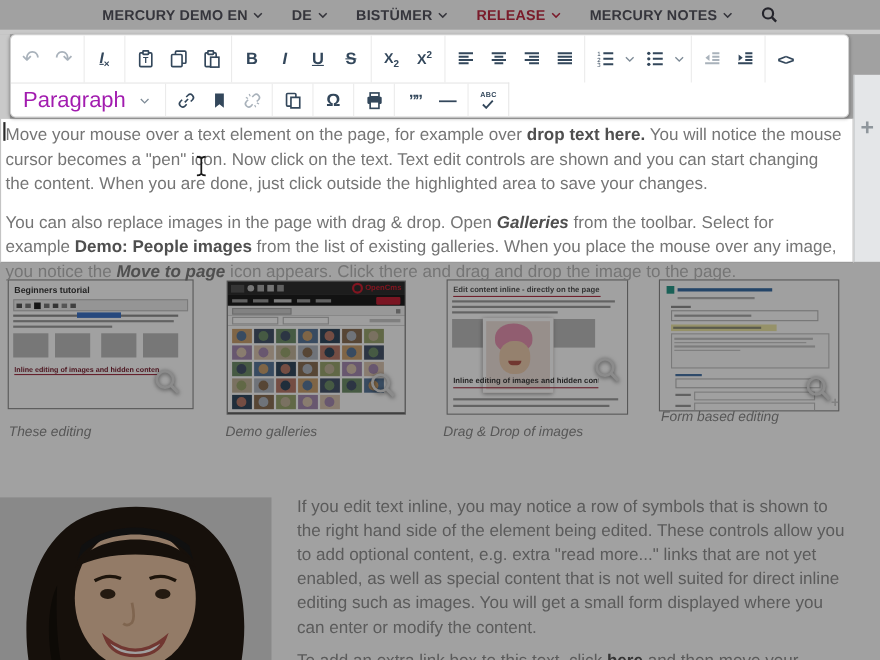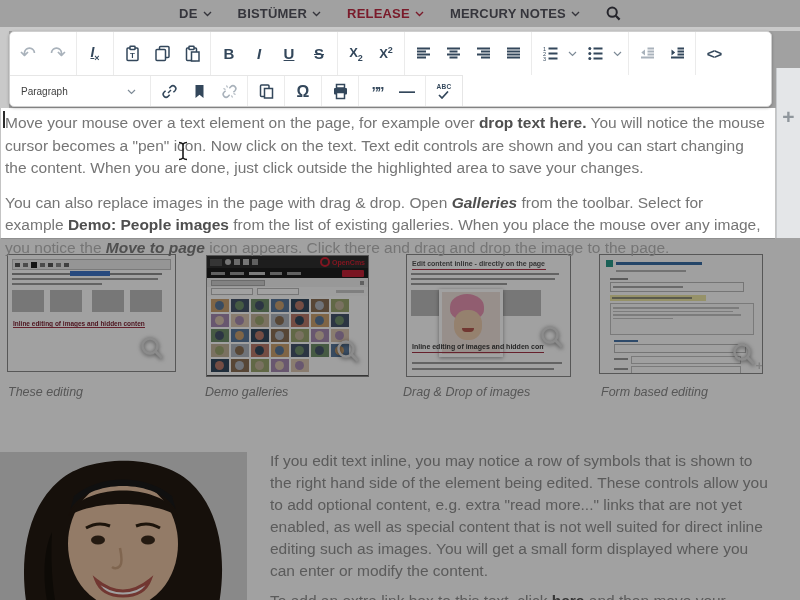--- a/index.html
+++ b/index.html
@@ -46,21 +46,21 @@
   .gU{text-decoration:underline;font-size:15px;font-weight:600;}
   .gS{text-decoration:line-through;font-size:15px;font-weight:600;}
   .gxs{font-size:13px;font-weight:700;} .gxs sub,.gxs sup{font-size:9px;}
   .gcode{font-weight:800;font-size:14px;letter-spacing:-1px;}
   .gom{font-size:16px;font-weight:600;} .ghr{font-weight:700;} .gq{font-weight:900;font-size:15px;letter-spacing:-2px;}
   .uarrow{font-size:19px;line-height:1;}
   .rf{font-size:14px;font-weight:700;} .rf i{text-decoration:underline;} .rfx{font-size:9px;vertical-align:sub;}
   .gabc{display:flex;flex-direction:column;align-items:center;line-height:1;}
   .gabc span{font-size:6.5px;font-weight:700;letter-spacing:.3px;}
   .para-select{display:flex;align-items:center;justify-content:space-between;width:118px;
-    padding:0 8px;font-size:10px;color:#404040;cursor:pointer;height:100%;}
+    padding:0 8px;font-size:20px;color:#a21caf;cursor:pointer;height:100%;}
   .textarea{position:absolute;left:0;top:108px;width:776px;height:131px;background:#fff;
     border-left:1px solid #c4c4c4;border-right:1px solid #c4c4c4;border-bottom:1px solid #8f8f8f;
     box-sizing:border-box;z-index:9;padding:4px 10px 0 4px;font-size:15.5px;line-height:22.5px;
     color:#757575;cursor:text;}
   .textarea p{margin:0 0 12px 0;}
   .textarea .seg-b{font-weight:700;color:#4f4f4f;}
   .seg-i{font-style:italic;}
   .caret{position:absolute;left:2px;top:3px;width:2px;height:17px;background:#2b2b2b;}
   .strip{position:absolute;left:776px;top:68px;width:24px;height:170px;background:#e4e6e8;
     border-left:1px solid #c6c9cc;box-sizing:border-box;z-index:8;display:flex;justify-content:center;}
@@ -70,20 +70,26 @@
 </head>
 <body>
 
 <div class="screen">
 
   <div class="page">
 
     <div class="nav">
       <span style="display:flex;gap:26px;align-items:center;">
           <span class="nav-item">
+            <span>MERCURY DEMO EN</span>
+            <svg class="nav-chev" width="9" height="6" viewBox="0 0 9 6">
+              <path d="M1 1l3.5 3.5L8 1" fill="none" stroke="currentColor" stroke-width="1.4"></path>
+            </svg>
+          </span>
+          <span class="nav-item">
             <span>DE</span>
             <svg class="nav-chev" width="9" height="6" viewBox="0 0 9 6">
               <path d="M1 1l3.5 3.5L8 1" fill="none" stroke="currentColor" stroke-width="1.4"></path>
             </svg>
           </span>
           <span class="nav-item">
             <span>BISTÜMER</span>
             <svg class="nav-chev" width="9" height="6" viewBox="0 0 9 6">
               <path d="M1 1l3.5 3.5L8 1" fill="none" stroke="currentColor" stroke-width="1.4"></path>
             </svg>
@@ -103,20 +109,21 @@
         </span>
       <span style="cursor:pointer;display:flex;">
         <svg width="15" height="15" viewBox="0 0 15 15">
             <circle cx="6.2" cy="6.2" r="4.6" fill="none" stroke="#3c3c46" stroke-width="2"></circle>
             <line x1="9.8" y1="9.8" x2="13.6" y2="13.6" stroke="#3c3c46" stroke-width="2.2"></line>
           </svg>
       </span>
     </div>
 
     <div class="thumb" style="left:8px;top:255px;width:167px;height:116px;">
+      <div style="font-size:8px;font-weight:700;color:#3a3a3a;padding:4px 0 0 5px;">Beginners tutorial</div>
       <div style="height:9px;margin:4px 4px 0 4px;background:#ececec;border:1px solid #c2c2c2;display:flex;gap:3px;align-items:center;padding:0 2px;">
         <span style="width:5px;height:4px;background:#555;"></span>
           <span style="width:5px;height:4px;background:#777;"></span>
         <span style="width:6px;height:6px;background:#222;"></span>
           <span style="width:5px;height:4px;background:#777;"></span>
         <span style="width:5px;height:4px;background:#555;"></span>
           <span style="width:5px;height:4px;background:#888;"></span>
         <span style="width:5px;height:4px;background:#666;"></span>
       </div>
       <div class="tline" style="width:150px;background:#8f8f8f;position:relative;">
@@ -339,21 +346,21 @@
             <circle cx="11" cy="11" r="7.5" fill="none" stroke="#dcdcdc" stroke-width="2.5"></circle>
             <line x1="16.5" y1="16.5" x2="23" y2="23" stroke="#dcdcdc" stroke-width="3"></line>
           </svg>
       </span>
       <span style="position:absolute;right:-1px;bottom:0;font-size:13px;font-weight:700;color:#cfcfcf;">+</span>
     </div>
 
     <div class="caption" style="left:8px;top:385px;">These editing</div>
     <div class="caption" style="left:205px;top:385px;">Demo galleries</div>
     <div class="caption" style="left:403px;top:385px;">Drag &amp; Drop of images</div>
-    <div class="caption" style="left:601px;top:385px;">Form based editing</div>
+    <div class="caption" style="left:601px;top:372px;">Form based editing</div>
 
 
     <div class="article-img">
       <svg width="247" height="170" viewBox="0 0 247 170">
         <rect width="247" height="170" fill="#dadada"></rect>
         <path d="M30 170 C18 120 22 60 60 28 C90 2 160 2 190 30 C225 62 228 122 215 170 Z" fill="#241a12"></path>
         <path d="M52 170 C40 130 44 96 52 80 C50 120 54 150 60 170 Z" fill="#15100b"></path>
         <ellipse cx="123" cy="92" rx="55" ry="64" fill="#e9c3a3"></ellipse>
         <path d="M68 64 C82 30 164 30 178 64 C150 48 96 48 68 64 Z" fill="#241a12"></path>
         <path d="M70 58 C88 26 158 26 176 58 L172 44 C146 22 100 22 74 44 Z" fill="#1a1a1a"></path>

